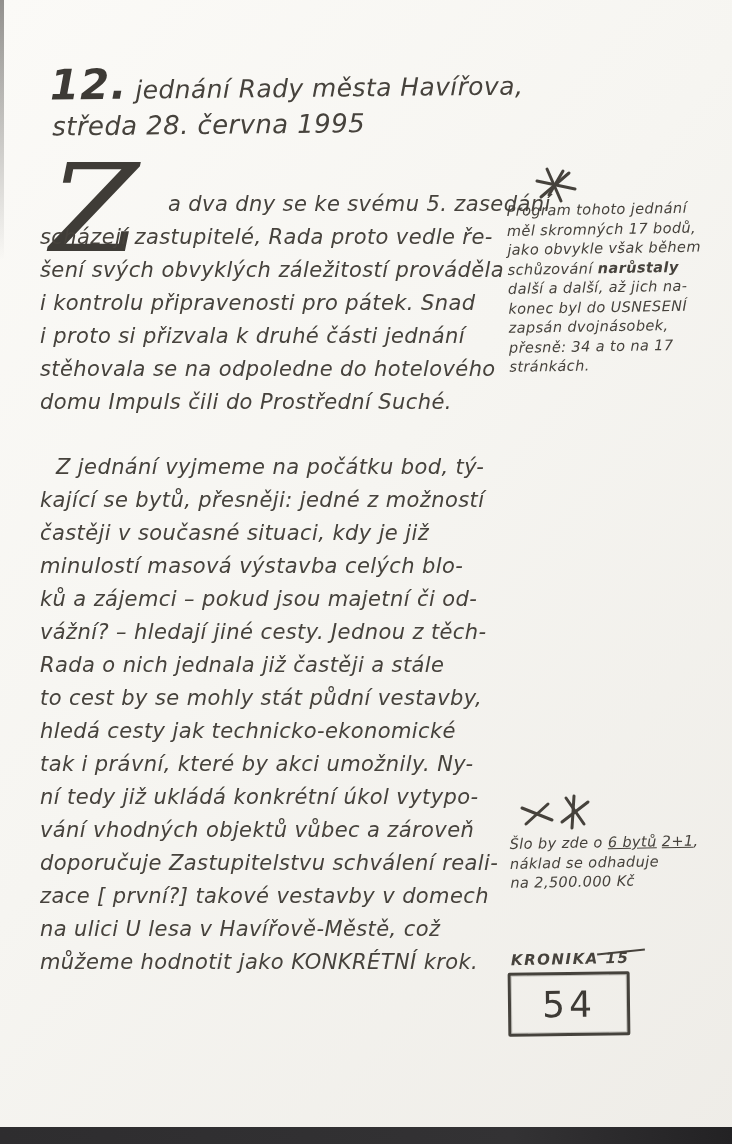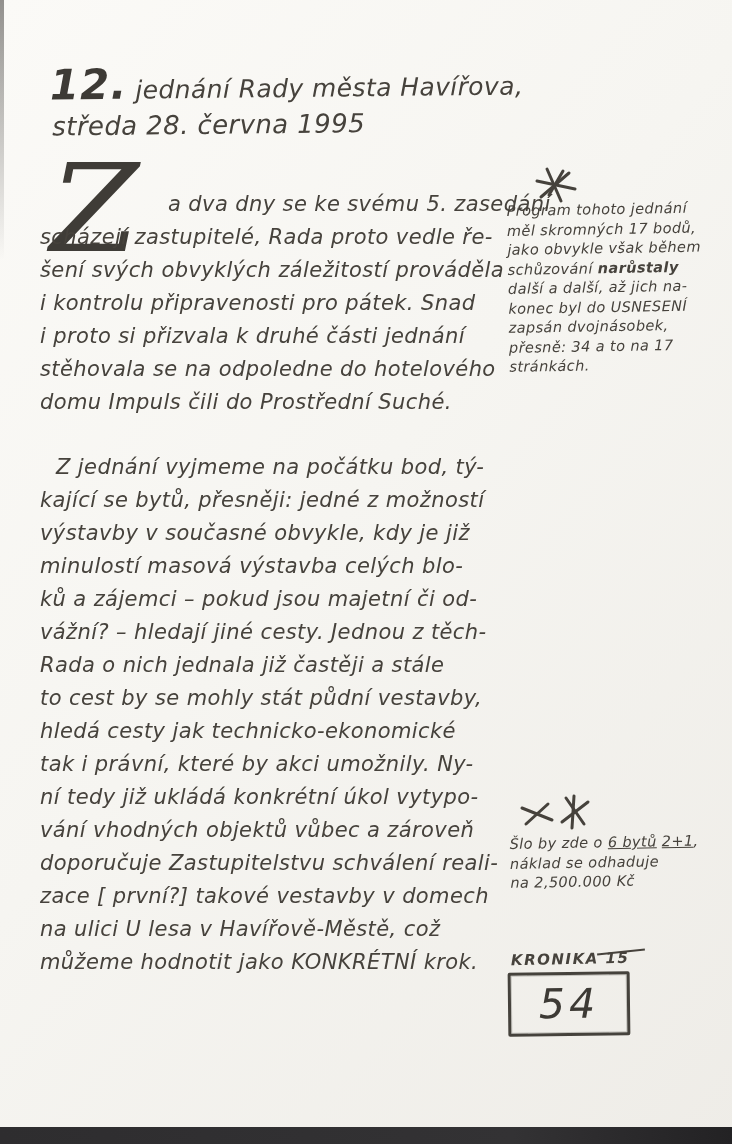--- a/index.html
+++ b/index.html
@@ -55,21 +55,21 @@
 
   
   .footer-label{position:absolute;left:511px;top:950px;font-size:15px;letter-spacing:1.5px;font-weight:600;transform:rotate(-1.2deg);}
   .footer-stroke{position:absolute;left:597px;top:951px;width:48px;height:2px;background:#46423c;transform:rotate(-6deg);}
   .page-box{
     position:absolute;left:508px;top:972px;width:116px;height:58px;
     border:3px solid #45423c;border-radius:2px;transform:rotate(-.7deg);
     display:flex;align-items:center;justify-content:center;
     box-shadow:inset 0 0 0 1px rgba(69,66,60,.25);
   }
-  .page-box .pnum{font-size:41px;font-style:italic;letter-spacing:4px;color:#3d3a35;}
+  .page-box .pnum{font-size:36px;letter-spacing:4px;color:#3d3a35;}
 </style>
 </head>
 <body>
 
 <div class="page">
 
   <div class="edge-left"></div>
 
   <div class="heading hand">
     <div>
@@ -86,21 +86,21 @@
     <div class="bl">šení svých obvyklých záležitostí prováděla</div>
     <div class="bl">i kontrolu připravenosti pro pátek. Snad</div>
     <div class="bl">i proto si přizvala k druhé části jednání</div>
     <div class="bl">stěhovala se na odpoledne do hotelového</div>
     <div class="bl">domu Impuls čili do Prostřední Suché.</div>
   </div>
 
   <div class="para para2 hand">
     <div class="bl">Z jednání vyjmeme na počátku bod, tý-</div>
     <div class="bl">kající se bytů, přesněji: jedné z možností</div>
-    <div class="bl">výstavby v současné obvykle, kdy je již</div>
+    <div class="bl">častěji v současné situaci, kdy je již</div>
     <div class="bl">minulostí masová výstavba celých blo-</div>
     <div class="bl">ků a zájemci – pokud jsou majetní či od-</div>
     <div class="bl">vážní? – hledají jiné cesty. Jednou z těch-</div>
     <div class="bl">Rada o nich jednala již častěji a stále</div>
     <div class="bl">to cest by se mohly stát půdní vestavby,</div>
     <div class="bl">hledá cesty jak technicko-ekonomické</div>
     <div class="bl">tak i právní, které by akci umožnily. Ny-</div>
     <div class="bl">ní tedy již ukládá konkrétní úkol vytypo-</div>
     <div class="bl">vání vhodných objektů vůbec a zároveň</div>
     <div class="bl">doporučuje Zastupitelstvu schválení reali-</div>

